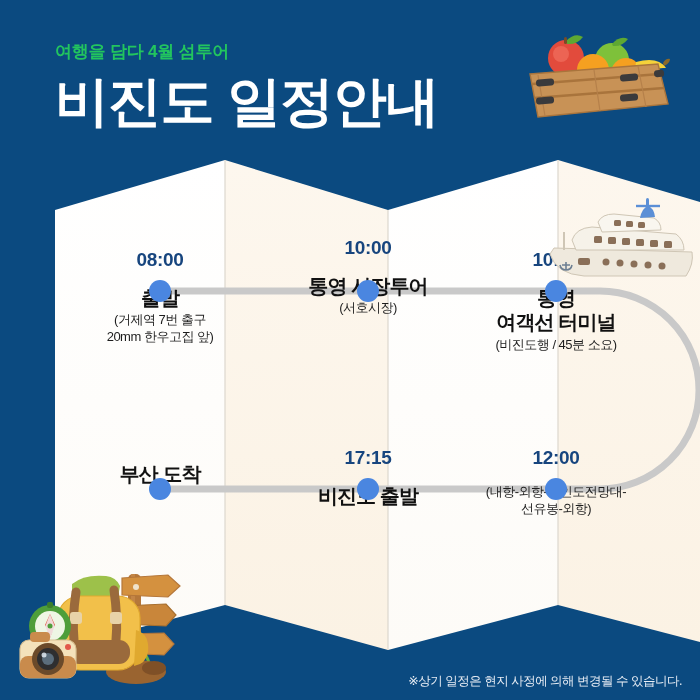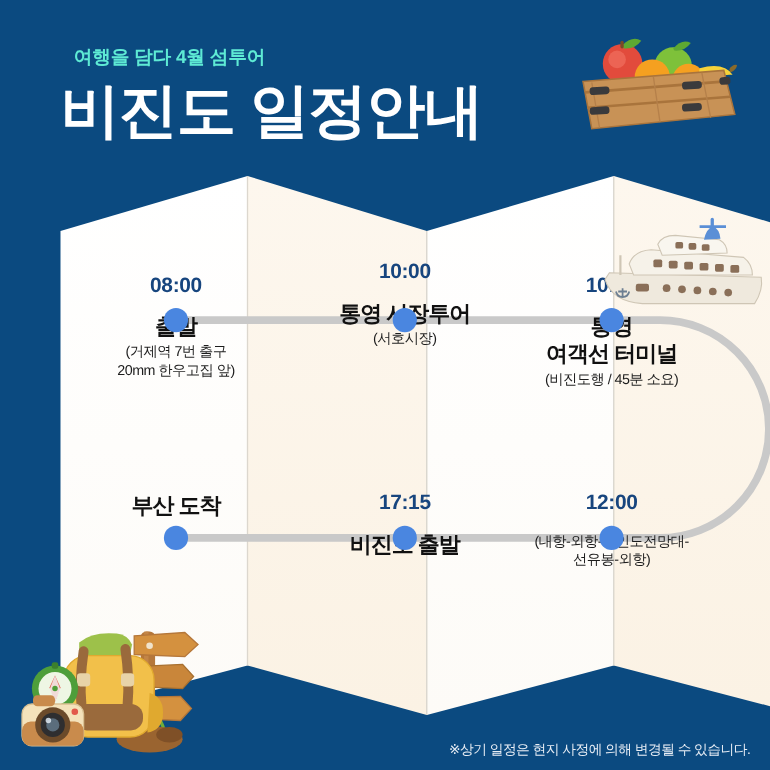--- a/index.html
+++ b/index.html
@@ -25,24 +25,24 @@
   .header {
     position: absolute;
     left: 55px;
     top: 42px;
     width: 430px;
     z-index: 6;
   }
   .subtitle {
     font-size: 17px;
     font-weight: bold;
-    color: #5eead4;
+    color: #22c55e;
     letter-spacing: -0.2px;
     line-height: 1.2;
-    margin: 0 0 10px 12px;
+    margin: 0 0 10px 0;
   }
   .title {
     font-size: 54px;
     font-weight: bold;
     color: #ffffff;
     letter-spacing: -1.2px;
     line-height: 1.1;
     margin: 0;
   }
 
@@ -108,21 +108,21 @@
     letter-spacing: -0.5px;
     line-height: 1.3;
     margin-top: 2px;
     white-space: pre-line;
   }
 
   
   .t-row1 .stop-time { margin-bottom: 17px; }
   .t-row1 .stop-name { margin-top: 14px; }
   .t-row2 .stop-time { margin-bottom: 17px; }
-  .t-row2 .stop-name { }
+  .t-row2 .stop-name { margin-top: 14px; }
 
   
   .footnote {
     position: absolute;
     right: 18px;
     bottom: 10px;
     font-size: 12.5px;
     font-weight: normal;
     color: #e9eef5;
     letter-spacing: -0.5px;

